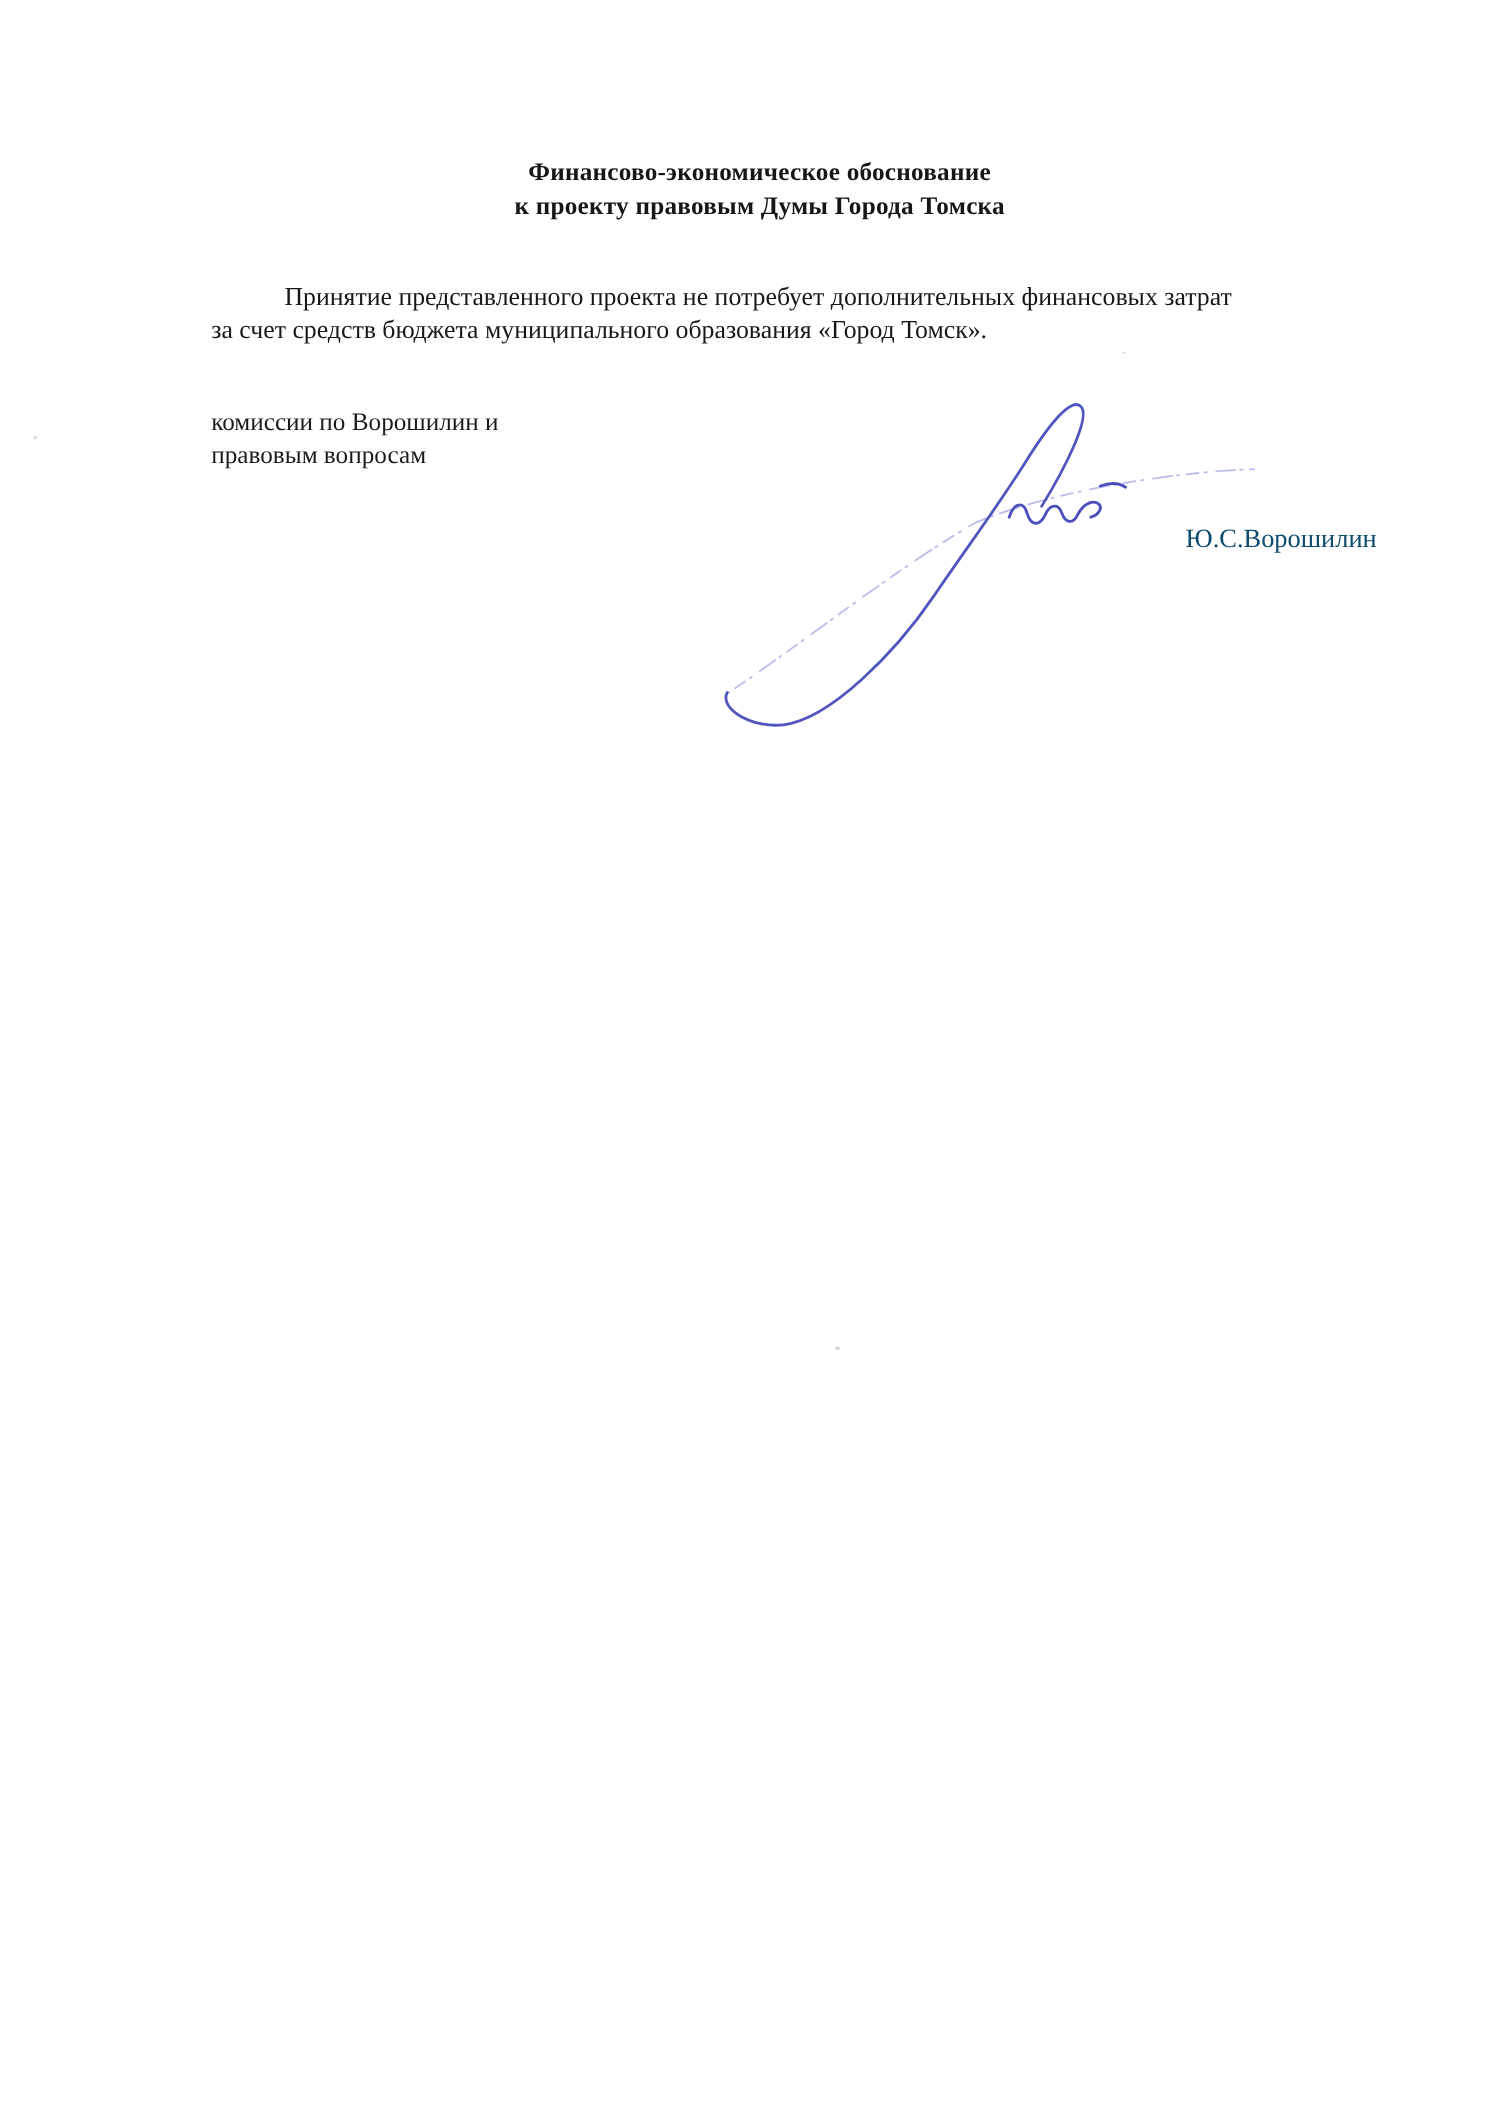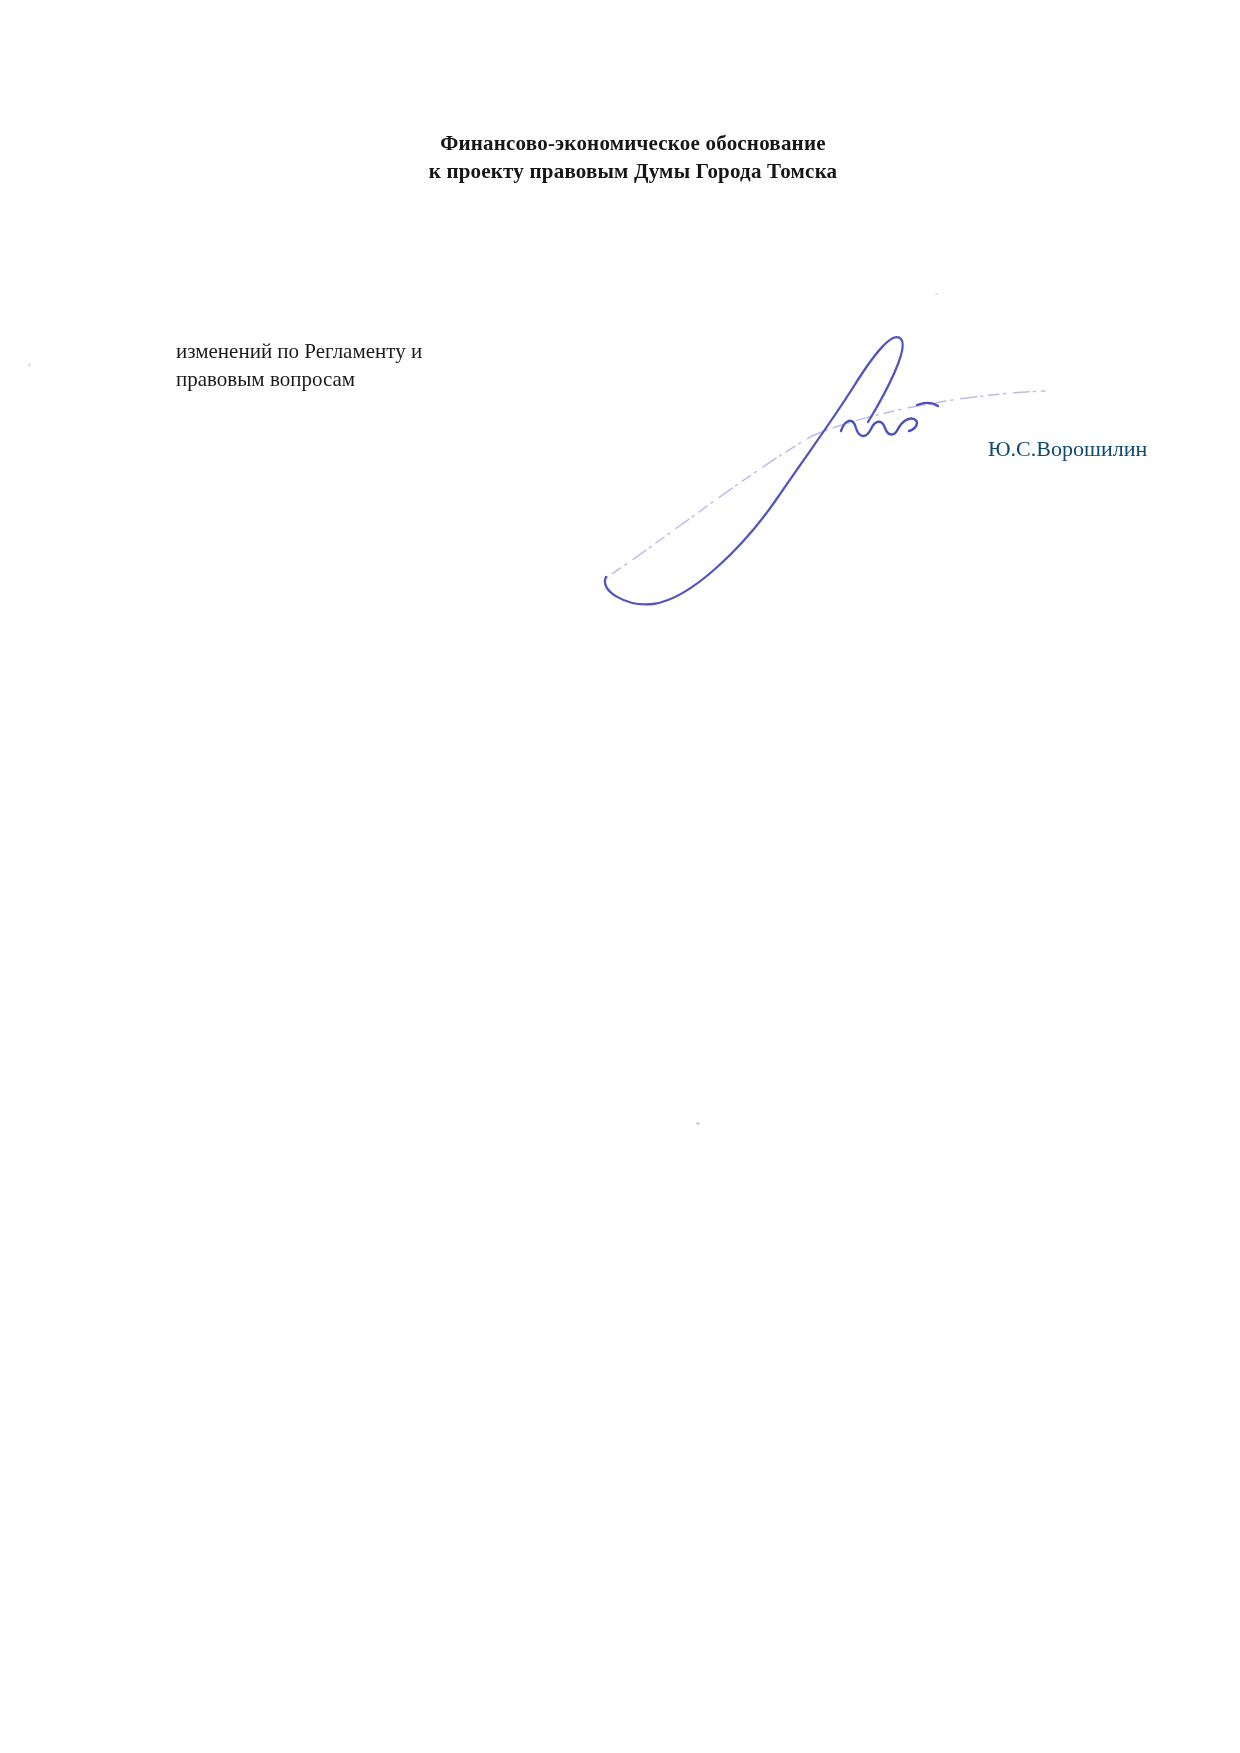--- a/index.html
+++ b/index.html
@@ -81,23 +81,27 @@
 </head>
 <body>
 
 <div class="page">
 
   <header class="doc-title">
     <div>Финансово-экономическое обоснование</div>
     <div>к проекту правовым Думы Города Томска</div>
   </header>
 
+  <div class="body-text">
+    <div class="body-line-indent">Принятие представленного проекта не потребует дополнительных финансовых затрат</div>
+    <div>за счет средств бюджета муниципального образования «Город Томск».</div>
+  </div>
 
   <div class="signoff">
-    <div>изменений по Регламенту и</div>
+    <div>комиссии по Ворошилин и</div>
     <div>правовым вопросам</div>
   </div>
 
   <div class="signature-wrap">
     <svg width="560" height="330" viewBox="0 0 560 330" xmlns="http://www.w3.org/2000/svg">
 
       <path d="M 66,288 C 130,245 205,185 272,146 C 335,119 440,103 505,101" fill="none" stroke-width="1.5" stroke-linecap="round" stroke-dasharray="2 6 10 5 2 8 16 4" opacity="0.55" stroke="#8287d8"></path>
 
       <path d="M 328,132 C 347,101 369,58 361,49 C 353,40 334,64 314,96 C 290,134 268,163 238,207 C 206,254 152,309 113,314 C 87,317 59,301 66,287" fill="none" stroke-width="2.3" stroke-linecap="round" opacity="0.92" stroke="#4347b8"></path>
 

